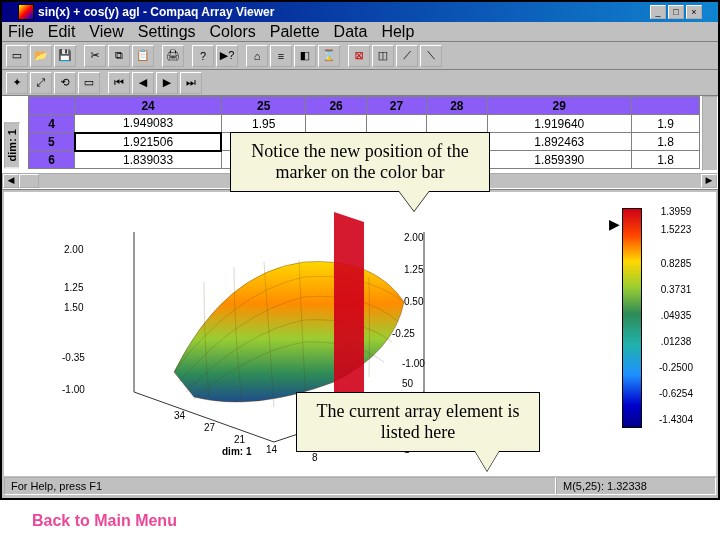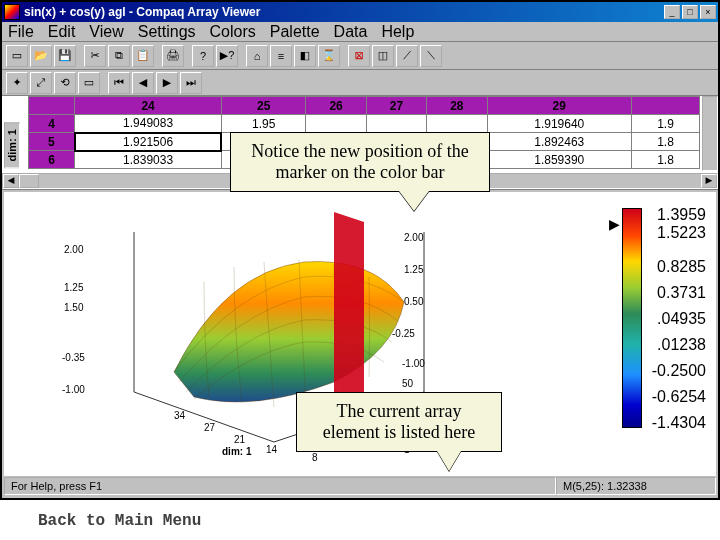--- a/index.html
+++ b/index.html
@@ -1,53 +1,53 @@
 <!DOCTYPE html>
 <html><head>
 <meta charset="utf-8">
 <style>
   * { box-sizing: border-box; margin: 0; padding: 0; }
   body { font-family: "MS Sans Serif", Tahoma, Arial, sans-serif; font-size: 11px; background: #fff; width: 720px; height: 540px; position: relative; overflow: hidden; }
   .window { position: absolute; top: 0; left: 0; width: 720px; height: 500px; border: 2px solid #000; background: #c0c0c0; }
-  .titlebar { height: 20px; background: linear-gradient(to right, #000080, #1084d0); color: #fff; display: flex; align-items: center; padding: 0 2px; }
+  .titlebar { height: 20px; background: linear-gradient(to right, #000080, #1084d0); color: #fff; display: flex; align-items: center; padding: 0 16px; }
   .titlebar .icon { width: 16px; height: 16px; margin-right: 4px; background: linear-gradient(135deg,#ff0,#f00,#00f); border: 1px solid #000; }
   .titlebar .title { flex: 1; font-weight: bold; font-size: 12px; }
   .titlebar .sysbtn { width: 16px; height: 14px; background: #c0c0c0; border: 1px outset #fff; margin-left: 2px; font-size: 9px; text-align: center; line-height: 12px; color: #000; }
   .menubar { height: 20px; background: #c0c0c0; display: flex; align-items: center; padding: 0 6px; border-bottom: 1px solid #808080; }
   .menubar span { margin-right: 14px; font-size: 16px; cursor: default; }
   .toolbar { height: 28px; background: #c0c0c0; display: flex; align-items: center; padding: 0 4px; border-bottom: 1px solid #808080; }
   .tbtn { width: 22px; height: 22px; border: 1px outset #fff; background: #c0c0c0; margin-right: 2px; display: flex; align-items: center; justify-content: center; font-size: 11px; }
   .tsep { width: 6px; }
   .toolbar2 { height: 26px; background: #c0c0c0; display: flex; align-items: center; padding: 0 4px; border-bottom: 1px solid #808080; }
   .gridarea { position: relative; height: 94px; background: #fff; border-bottom: 1px solid #808080; }
   .dim1label { position: absolute; left: 2px; top: 26px; writing-mode: vertical-rl; transform: rotate(180deg); background: #c0c0c0; border: 1px outset #fff; padding: 6px 1px; font-size: 11px; font-weight: bold; }
   .grid { position: absolute; left: 26px; top: 0; right: 18px; bottom: 18px; }
   .grid table { border-collapse: collapse; width: 100%; }
   .grid th, .grid td { border: 1px solid #808080; padding: 1px 6px; font-size: 12px; background: #fff; text-align: center; height: 18px; }
-  .grid th { background: #a21caf; }
+  .grid th { background: #8b5cf6; }
   .grid td.sel { border: 2px solid #000; }
   .hscroll { position: absolute; left: 0; right: 0; bottom: 0; height: 16px; background: #c0c0c0; border: 1px inset #fff; }
   .hscroll .thumb { position: absolute; left: 16px; top: 0; width: 20px; height: 14px; background: #c0c0c0; border: 1px outset #fff; }
   .hscroll .arr { position: absolute; top: 0; width: 16px; height: 14px; background: #c0c0c0; border: 1px outset #fff; text-align: center; font-size: 9px; }
   .vscroll { position: absolute; right: 0; top: 0; bottom: 18px; width: 16px; background: #c0c0c0; border: 1px inset #fff; }
   .plotarea { position: absolute; top: 190px; left: 2px; right: 2px; bottom: 22px; background: #fff; }
   .colorbar { position: absolute; right: 74px; top: 16px; width: 20px; height: 220px; border: 1px solid #000; }
   .cbar-grad { width: 100%; height: 100%; background: linear-gradient(to bottom, #d00018 0%, #ff4500 12%, #ffd700 24%, #9acd32 36%, #2e8b57 48%, #20b2aa 62%, #1e90ff 76%, #0000cd 90%, #00008b 100%); position: relative; }
   .cbar-marker { position: absolute; left: -14px; font-size: 14px; color: #000; line-height: 1; }
   .cbar-labels { position: absolute; right: 10px; top: 14px; height: 224px; width: 60px; }
-  .cbar-labels div { position: absolute; right: 0; font-size: 16px; text-align: right; width: 60px; }
+  .cbar-labels div { position: absolute; right: 0; font-size: 10px; text-align: center; width: 60px; }
   .surface { position: absolute; left: 70px; top: 0; width: 400px; height: 270px; }
   .axis-label { position: absolute; font-size: 10px; }
   .callout { position: absolute; background: #f5f5dc; border: 1px solid #000; padding: 8px 12px; font-family: "Times New Roman", serif; font-size: 18px; text-align: center; z-index: 50; }
   .callout::after { content: ""; position: absolute; width: 0; height: 0; }
   .callout.top::after { bottom: -20px; right: 60px; border-left: 15px solid transparent; border-right: 15px solid transparent; border-top: 20px solid #f5f5dc; filter: drop-shadow(0 1px 0 #000); }
   .callout.bot::after { bottom: -20px; right: 40px; border-left: 12px solid transparent; border-right: 12px solid transparent; border-top: 20px solid #f5f5dc; filter: drop-shadow(0 1px 0 #000); }
   .statusbar { position: absolute; left: 2px; right: 2px; bottom: 2px; height: 20px; background: #c0c0c0; display: flex; align-items: center; }
   .statusbar .pane { border: 1px inset #fff; height: 18px; padding: 1px 6px; font-size: 11px; display: flex; align-items: center; }
-  .backlink { position: absolute; left: 38px; top: 512px; font-family: Liberation Mono, monospace; font-size: 16px; font-weight: bold; color: #404040; }
+  .backlink { position: absolute; left: 32px; top: 512px; font-family: Liberation Sans, sans-serif; font-size: 16px; font-weight: bold; color: #ec4899; }
 </style>
 </head>
 <body>
 
 <div class="window">
 
   <div class="titlebar">
     <div class="icon"></div>
     <div class="title">sin(x) + cos(y) agl - Compaq Array Viewer</div>
     <div class="sysbtn">_</div>
@@ -238,16 +238,16 @@
 
   <div class="statusbar">
     <div class="pane" style="flex:1">For Help, press F1</div>
     <div class="pane" style="width:160px">M(5,25): 1.32338</div>
   </div>
 
 </div>
 
 <div class="callout top" style="left:230px;top:132px;width:260px">Notice the new position of
 the marker on the color bar</div>
-<div class="callout bot" style="left:296px;top:392px;width:206px">The current array
+<div class="callout bot" style="left:296px;top:392px;width:244px">The current array
 element is listed here</div>
 
 <div class="backlink">Back to Main Menu</div>
 
 </body></html>

